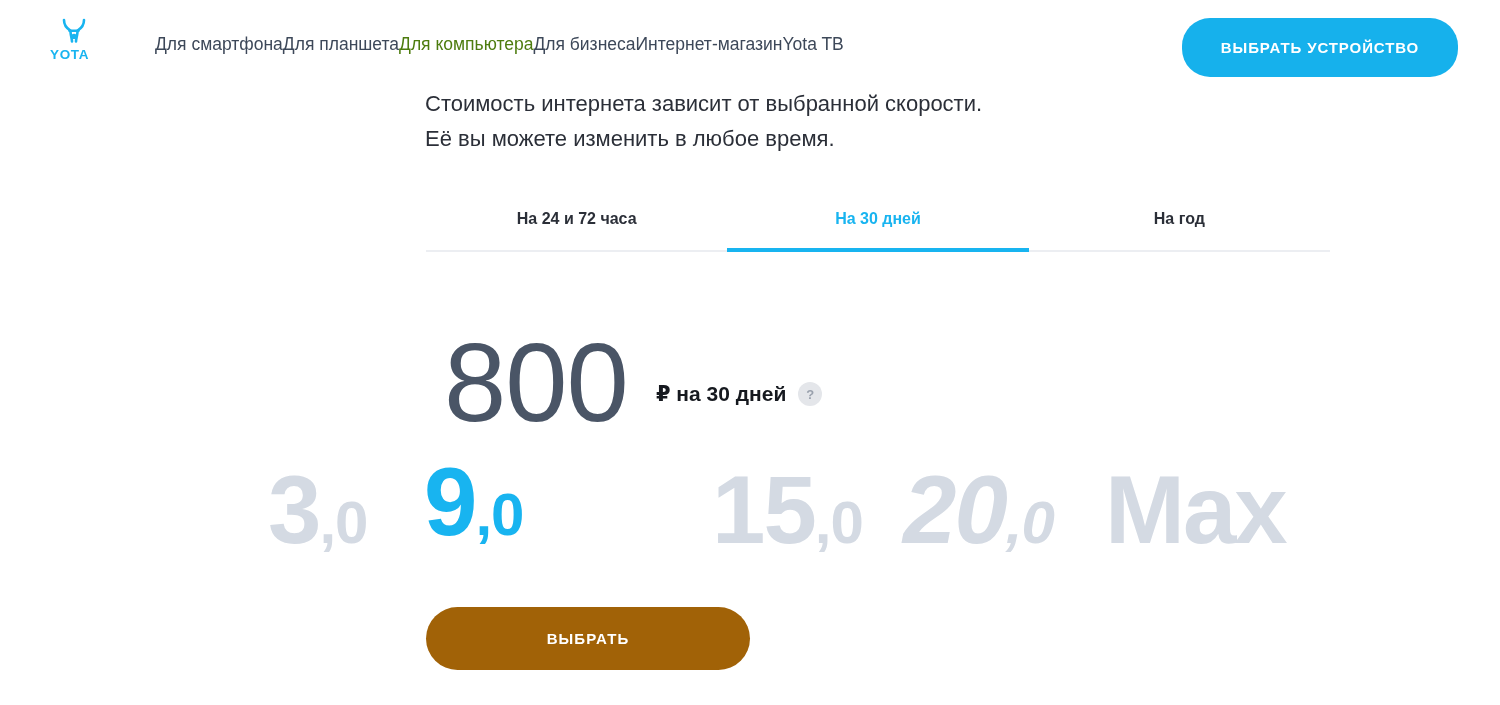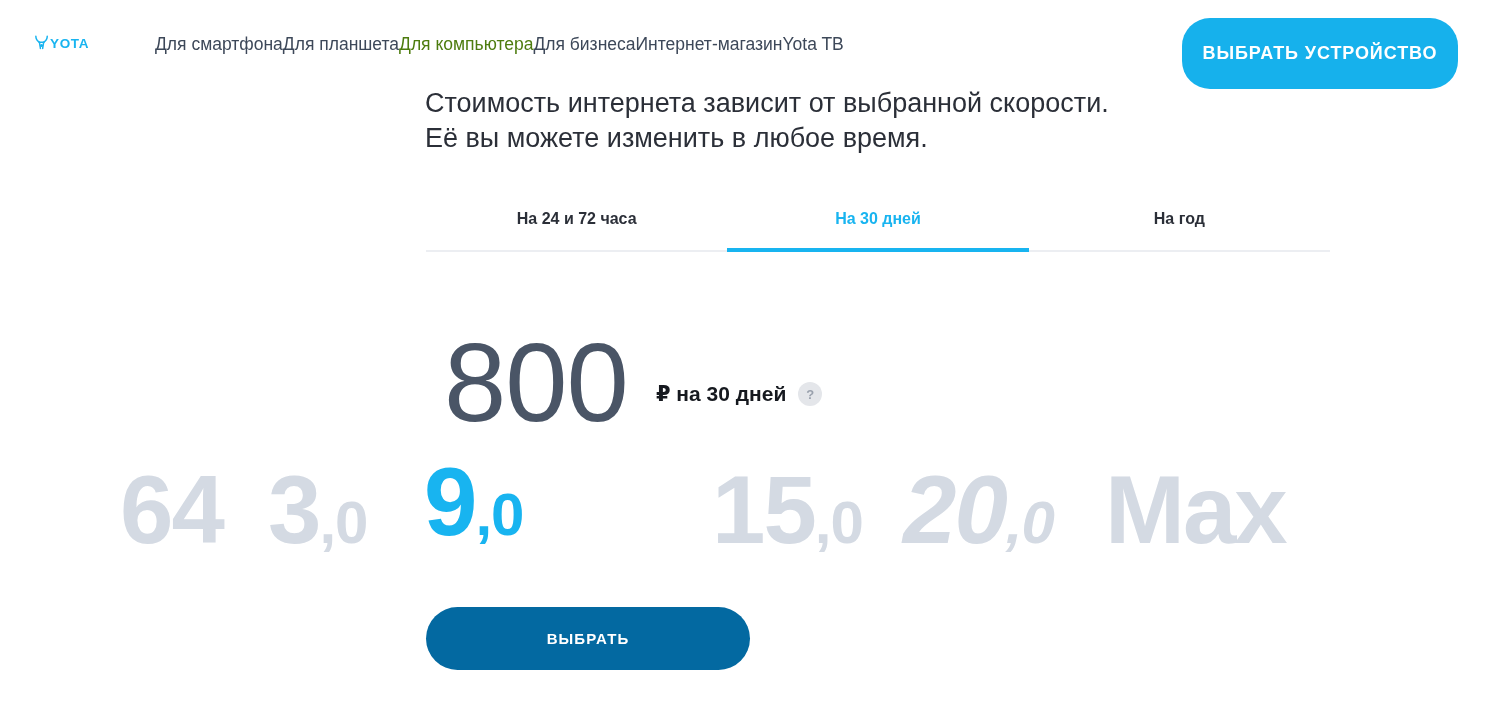--- a/index.html
+++ b/index.html
@@ -27,22 +27,22 @@
     height: 92px;
   }
 
   .logo {
     position: absolute;
     left: 33px;
     top: 17px;
     width: 56px;
     height: 52px;
     display: flex;
-    flex-direction: row;
-    align-items: center;
+    flex-direction: column;
+    align-items: flex-end;
     cursor: pointer;
     text-decoration: none;
   }
   .logo-mark {
     width: 30px;
     height: 30px;
     display: block;
   }
   .logo-text {
     margin-top: 1px;
@@ -69,38 +69,38 @@
     line-height: 26px;
     cursor: pointer;
   }
   .nav-item.active { color: #4d7c0f; }
 
   .cta-device {
     position: absolute;
     right: 42px;
     top: 18px;
     width: 276px;
-    height: 71px;
+    height: 59px;
     border: none;
     border-radius: 28px;
     background: #16b1ec;
     color: #ffffff;
     font-family: "Liberation Sans", sans-serif;
-    font-size: 18px;
+    font-size: 15px;
     font-weight: 700;
     letter-spacing: 0.9px;
     cursor: pointer;
   }
 
   
   .intro {
     position: absolute;
     left: 425px;
     top: 86px;
-    font-size: 27px;
+    font-size: 22px;
     color: #2b2f38;
     line-height: 35px;
     white-space: nowrap;
   }
 
   
   .tabs {
     position: absolute;
     left: 426px;
     top: 196px;
@@ -222,21 +222,21 @@
 
   
   .submit {
     position: absolute;
     left: 426px;
     top: 607px;
     width: 324px;
     height: 63px;
     border: none;
     border-radius: 32px;
-    background: #0369a1;
+    background: #a16207;
     color: #ffffff;
     font-family: "Liberation Sans", sans-serif;
     font-size: 15px;
     font-weight: 700;
     letter-spacing: 1.1px;
     cursor: pointer;
   }
 </style>
 </head>
 <body>
@@ -285,24 +285,20 @@
   <div class="price-row">
     <span class="price-amount">800</span>
     <span class="price-unit-wrap">
       <span class="price-unit">₽ на 30 дней</span>
       <span class="help-badge">?</span>
     </span>
   </div>
 
   <div class="speeds">
 
-    <div class="speed sp-64">
-      <span class="whole">64</span>
-      <span class="frac"></span>
-    </div>
 
     <div class="speed sp-3">
       <span class="whole">3</span>
       <span class="frac">,0</span>
     </div>
 
     <div class="speed sp-10 active">
       <span class="whole">9</span>
       <span class="frac">,0</span>
     </div>

